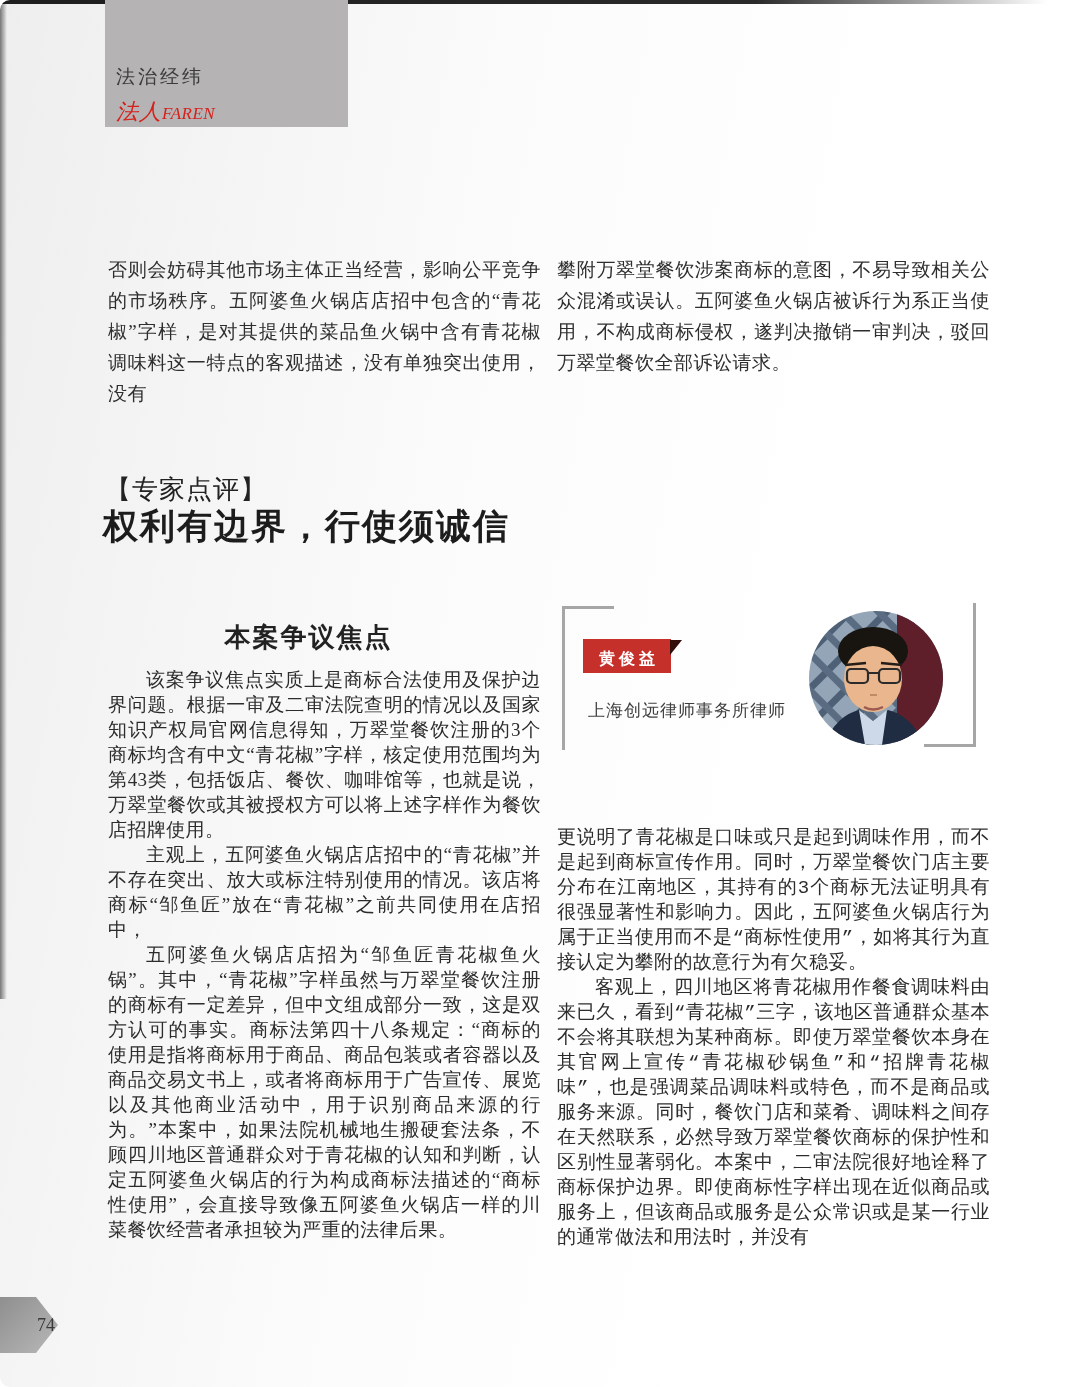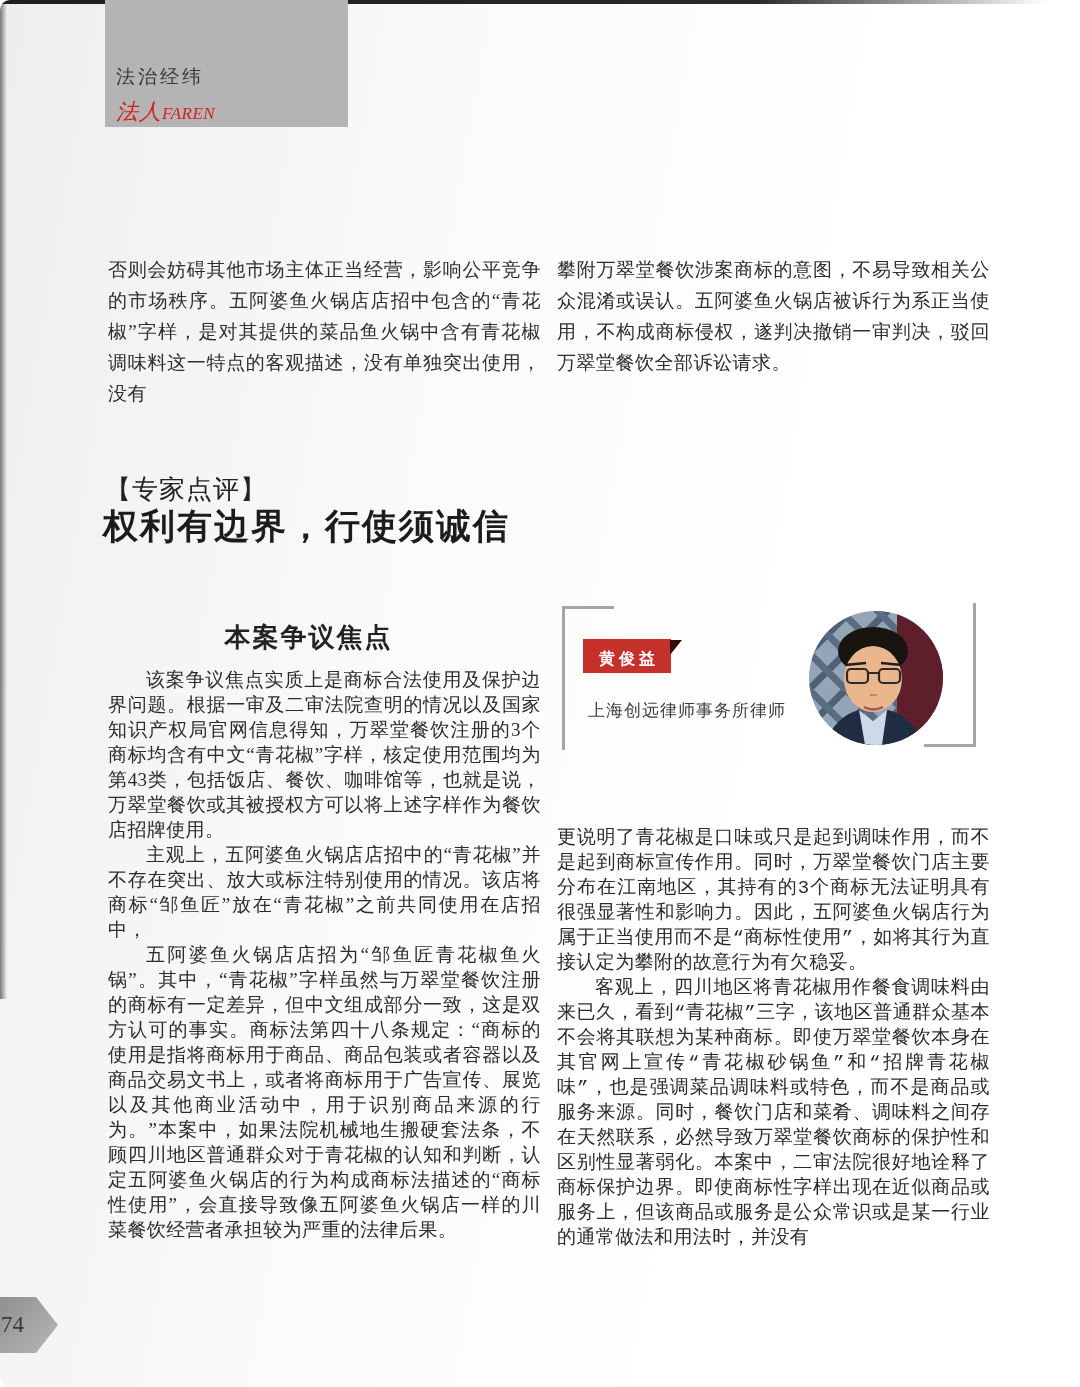--- a/index.html
+++ b/index.html
@@ -99,21 +99,21 @@
   .body-left p, .body-right p { text-indent:2em; }
   .body-right p.no-indent { text-indent:0; }
 
   
   .page-tab {
     position:absolute; left:0; top:1297px; width:58px; height:56px;
     background:linear-gradient(135deg,#8f8f8f,#b8b8b8);
     clip-path:polygon(0 0, 36px 0, 58px 28px, 36px 56px, 0 56px);
     display:flex; align-items:center;
   }
-  .page-number { font-size:23px; color:#3a3a3a; padding-left:1px; }
+  .page-number { font-size:18px; color:#3a3a3a; padding-left:10px;margin-left:27px; }
 </style>
 </head>
 <body>
 
 <div class="page">
 
   <div class="edge-top"></div>
   <div class="edge-left"></div>
 
   <div class="header-box">

